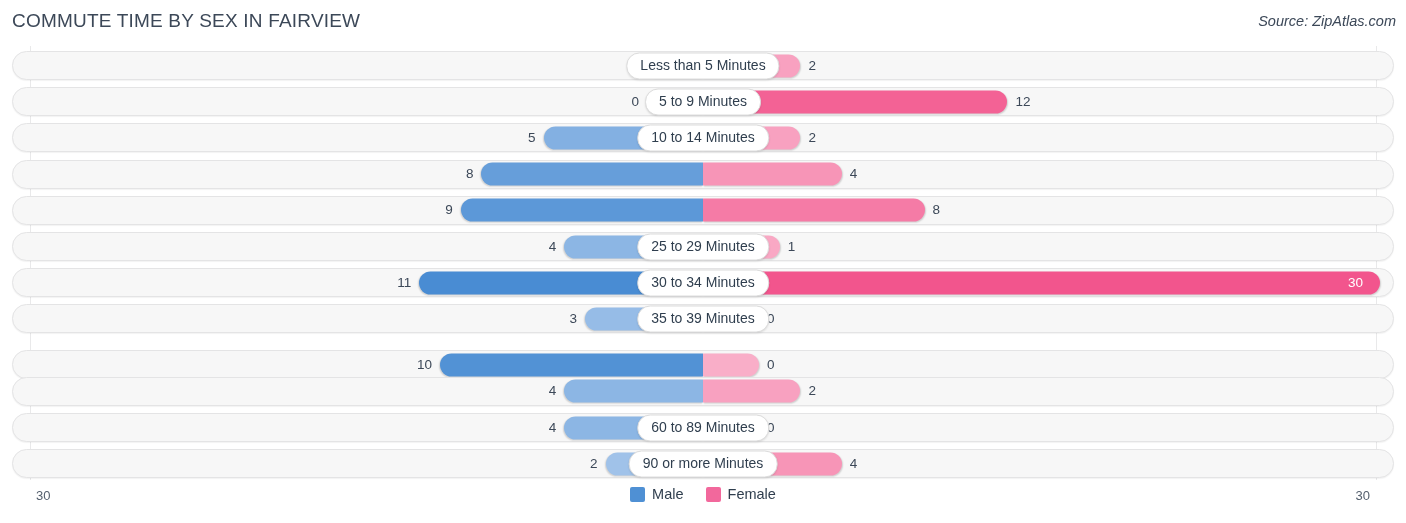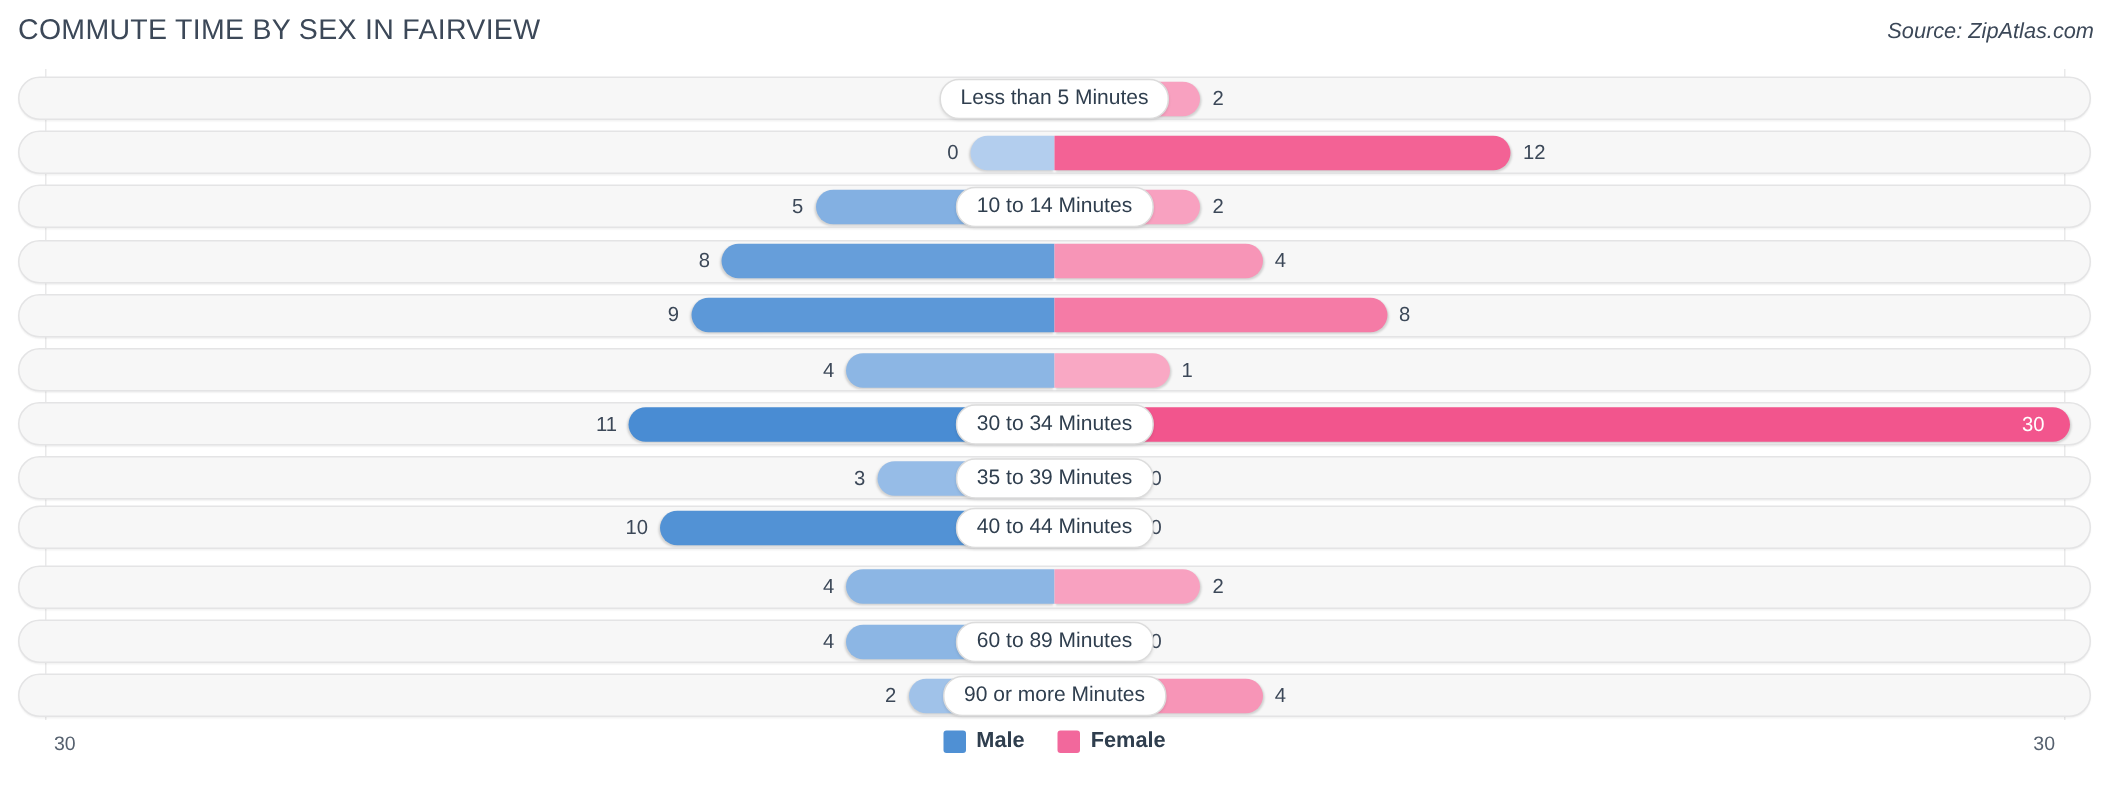--- a/index.html
+++ b/index.html
@@ -174,21 +174,20 @@
 
   .legend {
     position: absolute;
     left: 0;
     right: 0;
     top: 6px;
     display: flex;
     justify-content: center;
     align-items: center;
     gap: 22px;
-    font-weight: bold;
   }
   .legend-item {
     display: flex;
     align-items: center;
     gap: 7px;
   }
   .legend-swatch {
     width: 15px;
     height: 15px;
     border-radius: 2px;
@@ -222,20 +221,21 @@
             <div class="vlabel vlabel-female" style="left: 795.4px;">2</div>
             <div class="cat-pill" style="left: 690px;">Less than 5 Minutes</div>
           </div>
         </div>
         <div class="row" style="top: 41.2px;">
           <div class="bar-layer">
             <div class="bar bar-male" style="left: 634px; width: 56px; background: rgb(179, 206, 238);"></div>
             <div class="bar bar-female" style="left: 690px; width: 304.4px; background: rgb(243, 98, 149);"></div>
             <div class="vlabel vlabel-male" style="right: 0px; left: 600px; width: 26px;">0</div>
             <div class="vlabel vlabel-female" style="left: 1002.4px; text-align: right;">12</div>
+            <div class="cat-pill" style="left: 690px;">5 to 9 Minutes</div>
           </div>
         </div>
         <div class="row" style="top: 77.4px;">
           <div class="bar-layer">
             <div class="bar bar-male" style="left: 530.5px; width: 159.5px; background: rgb(131, 176, 226);"></div>
             <div class="bar bar-female" style="left: 690px; width: 97.4px; background: rgb(248, 161, 192);"></div>
             <div class="vlabel vlabel-male" style="right: 0px; left: 496.5px; width: 26px;">5</div>
             <div class="vlabel vlabel-female" style="left: 795.4px;">2</div>
             <div class="cat-pill" style="left: 690px;">10 to 14 Minutes</div>
           </div>
@@ -255,47 +255,47 @@
             <div class="vlabel vlabel-male" style="right: 0px; left: 413.7px; width: 26px;">9</div>
             <div class="vlabel vlabel-female" style="left: 919.6px;">8</div>
           </div>
         </div>
         <div class="row" style="top: 186px;">
           <div class="bar-layer">
             <div class="bar bar-male" style="left: 551.2px; width: 138.8px; background: rgb(140, 182, 228);"></div>
             <div class="bar bar-female" style="left: 690px; width: 76.7px; background: rgb(249, 168, 196);"></div>
             <div class="vlabel vlabel-male" style="right: 0px; left: 517.2px; width: 26px;">4</div>
             <div class="vlabel vlabel-female" style="left: 774.7px;">1</div>
+            <div class="cat-pill" style="left: 690px;">25 to 29 Minutes</div>
           </div>
         </div>
         <div class="row" style="top: 222.2px;">
           <div class="bar-layer">
             <div class="bar bar-male" style="left: 406.3px; width: 283.7px; background: rgb(73, 140, 211);"></div>
             <div class="bar bar-female" style="left: 690px; width: 677px; background: rgb(242, 85, 141);"></div>
             <div class="vlabel vlabel-male" style="right: 0px; left: 372.3px; width: 26px;">11</div>
             <div class="vlabel-inside" style="left: 1335px;">30</div>
             <div class="cat-pill" style="left: 690px;">30 to 34 Minutes</div>
           </div>
         </div>
         <div class="row" style="top: 258.4px;">
           <div class="bar-layer">
             <div class="bar bar-male" style="left: 571.9px; width: 118.1px; background: rgb(150, 188, 231);"></div>
             <div class="bar bar-female" style="left: 690px; width: 56px; background: rgb(249, 174, 200);"></div>
             <div class="vlabel vlabel-male" style="right: 0px; left: 537.9px; width: 26px;">3</div>
             <div class="vlabel vlabel-female" style="left: 754px;">0</div>
             <div class="cat-pill" style="left: 690px;">35 to 39 Minutes</div>
           </div>
         </div>
-        <div class="row" style="top: 291px;">
+        <div class="row" style="top: 304px;">
           <div class="bar-layer">
             <div class="bar bar-male" style="left: 427px; width: 263px; background: rgb(82, 146, 213);"></div>
             <div class="bar bar-female" style="left: 690px; width: 56px; background: rgb(249, 174, 200);"></div>
             <div class="vlabel vlabel-male" style="right: 0px; left: 393px; width: 26px;">10</div>
             <div class="vlabel vlabel-female" style="left: 754px;">0</div>
-            <div class="cat-pill" style="left: 690px;">40 to 44 Minutes</div>
           </div>
         </div>
         <div class="row" style="top: 330.8px;">
           <div class="bar-layer">
             <div class="bar bar-male" style="left: 551.2px; width: 138.8px; background: rgb(140, 182, 228);"></div>
             <div class="bar bar-female" style="left: 690px; width: 97.4px; background: rgb(248, 161, 192);"></div>
             <div class="vlabel vlabel-male" style="right: 0px; left: 517.2px; width: 26px;">4</div>
             <div class="vlabel vlabel-female" style="left: 795.4px;">2</div>
           </div>
         </div>

